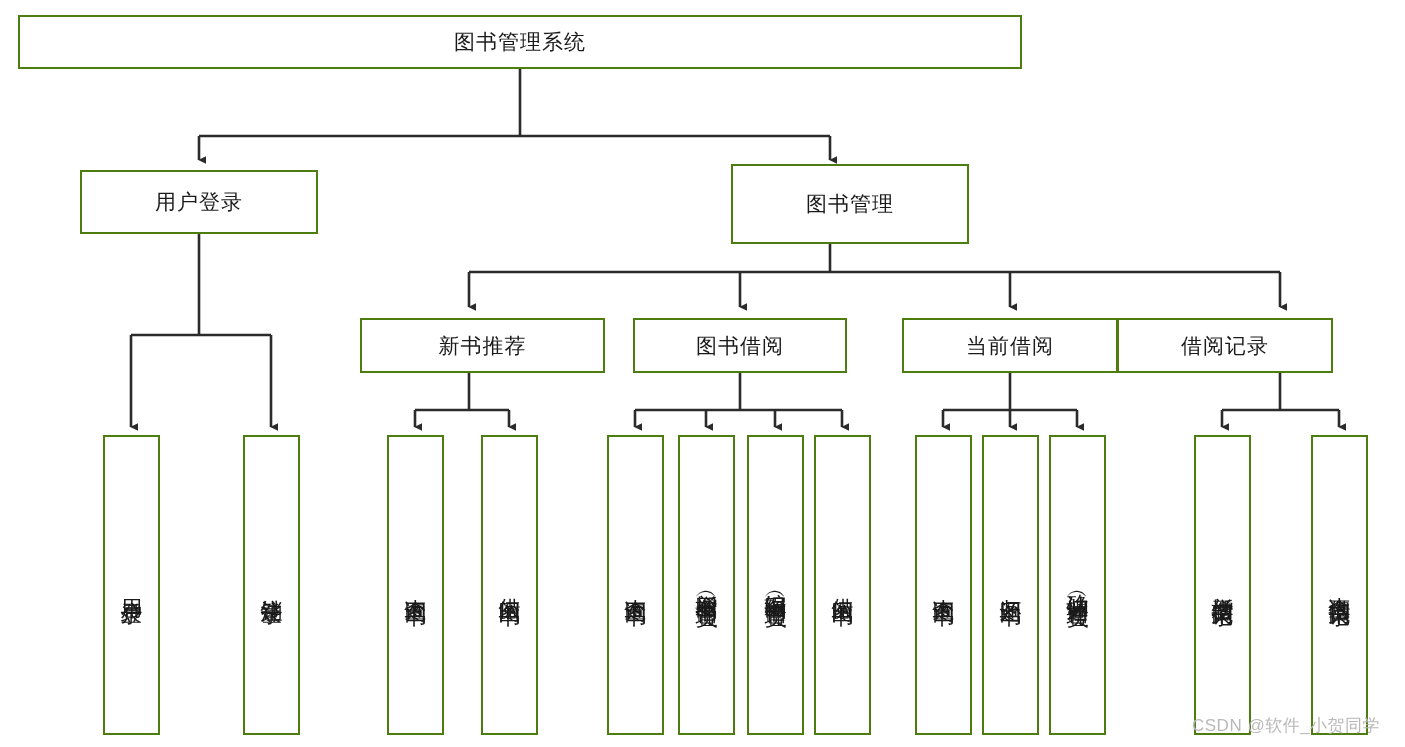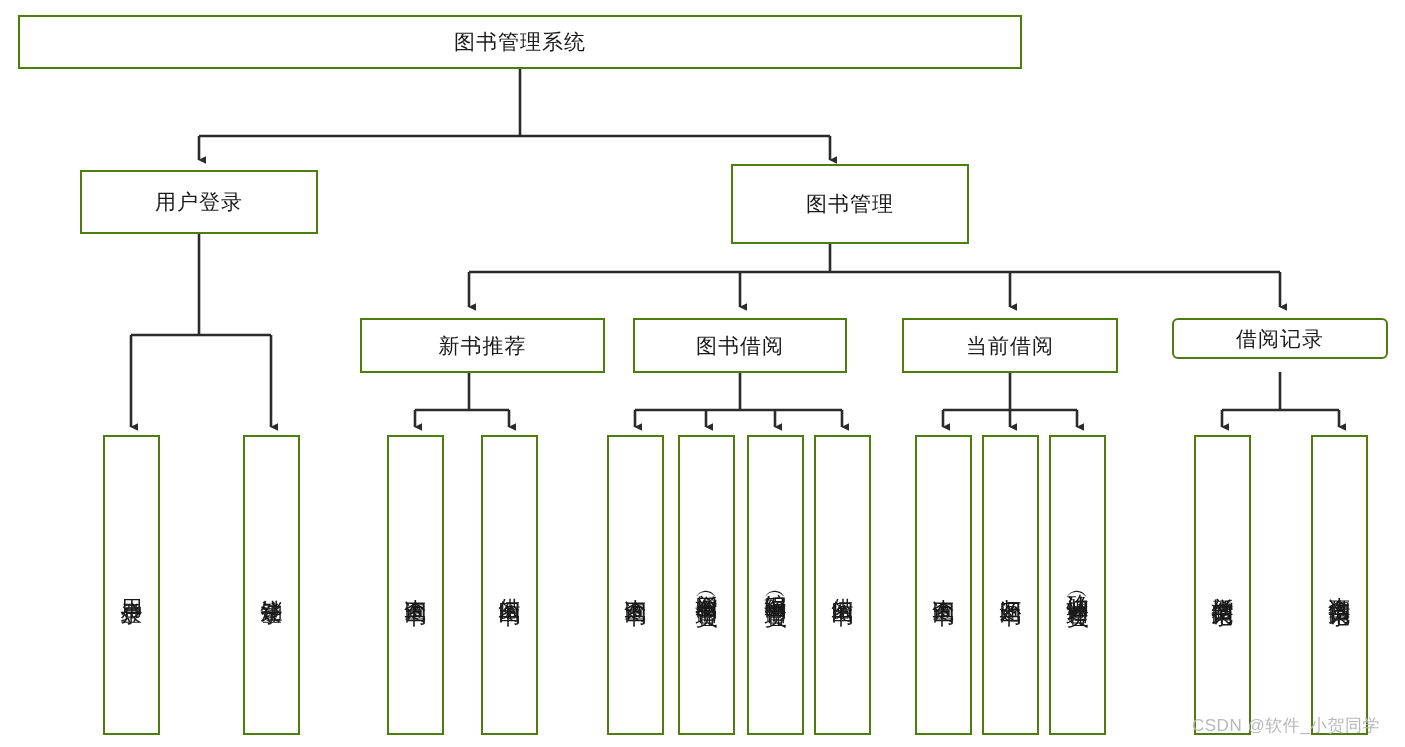--- a/index.html
+++ b/index.html
@@ -131,21 +131,21 @@
 
   <div class="node horiz" style="left:360px; top:318px; width:245px; height:55px;">
     <span>新书推荐</span>
   </div>
   <div class="node horiz" style="left:633px; top:318px; width:214px; height:55px;">
     <span>图书借阅</span>
   </div>
   <div class="node horiz" style="left:902px; top:318px; width:216px; height:55px;font-family:Liberation Serif, serif;">
     <span>当前借阅</span>
   </div>
-  <div class="node horiz" style="left:1172px; top:318px; width:216px; height:41px;border-radius:6px;">
+  <div class="node horiz" style="left:1117px; top:318px; width:216px; height:55px;">
     <span>借阅记录</span>
   </div>
 
   <div class="node vert" style="left:103px; top:435px; width:57px; height:300px;">
     <span class="vtxt">用户登录</span>
   </div>
   <div class="node vert" style="left:243px; top:435px; width:57px; height:300px;">
     <span class="vtxt">注销登录</span>
   </div>
 

